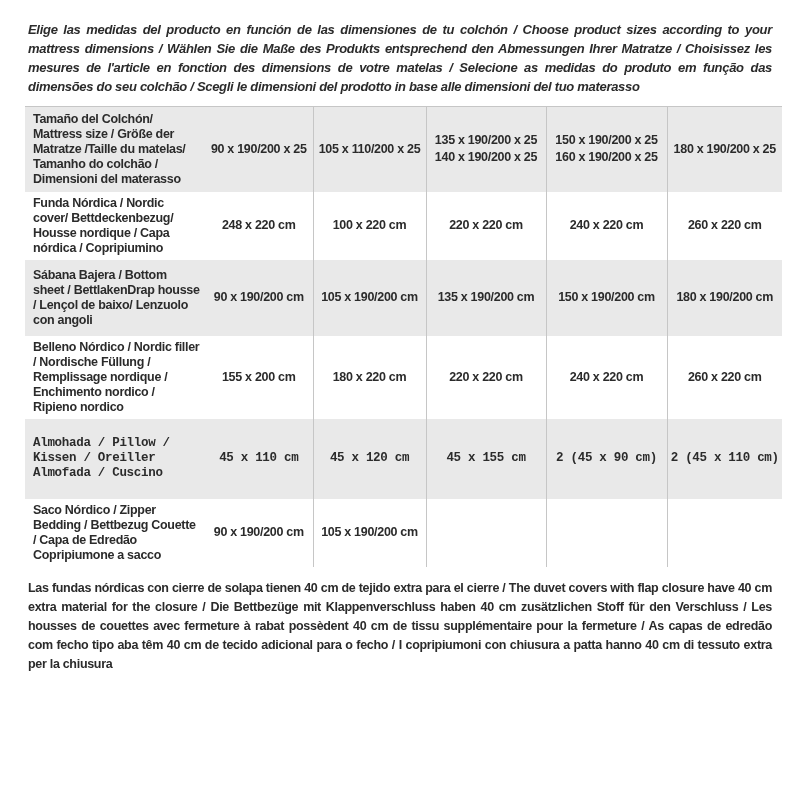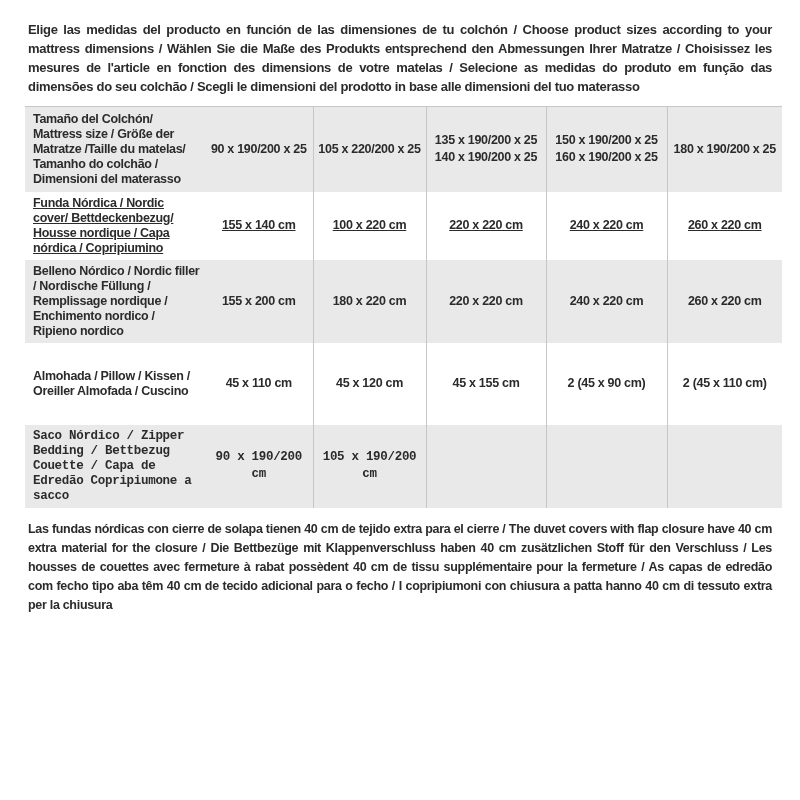--- a/index.html
+++ b/index.html
@@ -13,20 +13,21 @@
     font-family:"Liberation Sans","DejaVu Sans",sans-serif;
     font-weight:bold;
     color:var(--text);
   }
   .intro{
     padding:20px 28px 0 28px;
     font-size:13px;
     line-height:19px;
     letter-spacing:-0.3px;
     text-align:justify;
+    font-style:italic;
   }
   .size-table{
     margin:10px 0 0 25px;
     width:757px;
     border-collapse:collapse;
     table-layout:fixed;
     border-top:1px solid var(--border);
   }
   .size-table col.c-label{width:180px;}
   .size-table col.c1{width:108px;}
@@ -34,21 +35,21 @@
   .size-table col.c3{width:120px;}
   .size-table col.c4{width:121px;}
   .size-table col.c5{width:115px;}
   .size-table td{
     vertical-align:middle;
     font-size:12.5px;
     margin-top:40px;
   }
   .size-table tr:nth-child(odd) td{background:var(--stripe);}
   .size-table tr:nth-child(1){height:85px;}
-  .size-table tr:nth-child(2){height:64px;text-decoration:underline;}
+  .size-table tr:nth-child(2){height:64px;}
   .size-table tr:nth-child(3){height:76px;}
   .size-table tr:nth-child(4){height:82px;}
   .size-table tr:nth-child(5){height:80px;font-family:Liberation Mono, monospace;}
   .size-table tr:nth-child(6){height:63px;}
   .size-table tr:nth-child(7){height:80px;}
   .size-table tr:nth-child(8){height:68px;}
   .label-cell{
     text-align:left;
     padding:4px 4px 4px 8px;
     line-height:15px;
@@ -81,34 +82,42 @@
       <col class="c1">
       <col class="c2">
       <col class="c3">
       <col class="c4">
       <col class="c5">
   </colgroup>
   <tbody>
     <tr>
       <td class="label-cell">Tamaño del Colchón/ Mattress size / Größe der Matratze /Taille du matelas/ Tamanho do colchão / Dimensioni del materasso</td>
       <td class="value-cell">90 x 190/200 x 25</td>
-      <td class="value-cell sep">105 x 220/200 x 25</td>
+      <td class="value-cell sep">105 x 110/200 x 25</td>
       <td class="value-cell sep">135 x 190/200 x 25
 140 x 190/200 x 25</td>
       <td class="value-cell sep">150 x 190/200 x 25
 160 x 190/200 x 25</td>
       <td class="value-cell sep">180 x 190/200 x 25</td>
     </tr>
     <tr>
       <td class="label-cell">Funda Nórdica / Nordic cover/ Bettdeckenbezug/ Housse nordique / Capa nórdica / Copripiumino</td>
-      <td class="value-cell">155 x 140 cm</td>
+      <td class="value-cell">248 x 220 cm</td>
       <td class="value-cell sep">100 x 220 cm</td>
       <td class="value-cell sep">220 x 220 cm</td>
       <td class="value-cell sep">240 x 220 cm</td>
       <td class="value-cell sep">260 x 220 cm</td>
+    </tr>
+    <tr>
+      <td class="label-cell">Sábana Bajera / Bottom sheet / BettlakenDrap housse / Lençol de baixo/ Lenzuolo con angoli</td>
+      <td class="value-cell">90 x 190/200 cm</td>
+      <td class="value-cell sep">105 x 190/200 cm</td>
+      <td class="value-cell sep">135 x 190/200 cm</td>
+      <td class="value-cell sep">150 x 190/200 cm</td>
+      <td class="value-cell sep">180 x 190/200 cm</td>
     </tr>
     <tr>
       <td class="label-cell">Belleno Nórdico / Nordic filler / Nordische Füllung / Remplissage nordique / Enchimento nordico / Ripieno nordico</td>
       <td class="value-cell">155 x 200 cm</td>
       <td class="value-cell sep">180 x 220 cm</td>
       <td class="value-cell sep">220 x 220 cm</td>
       <td class="value-cell sep">240 x 220 cm</td>
       <td class="value-cell sep">260 x 220 cm</td>
     </tr>
     <tr>

